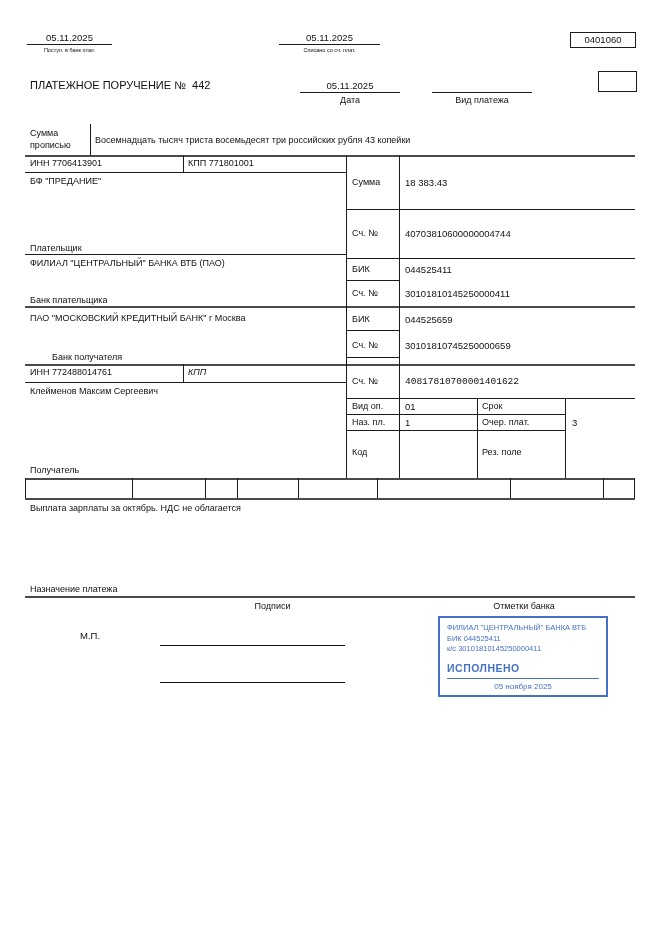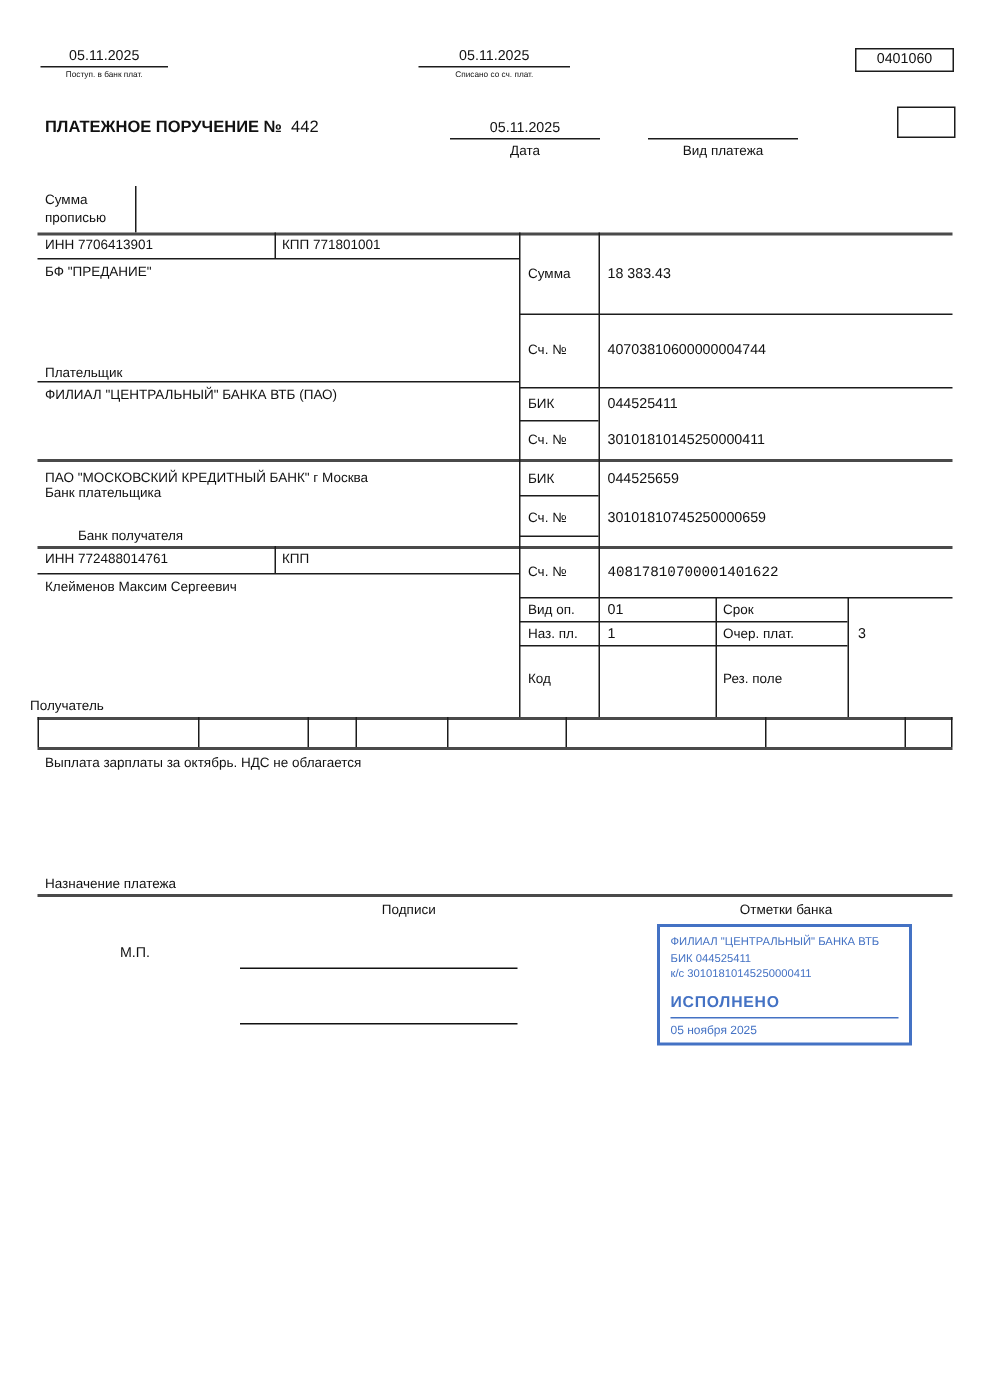--- a/index.html
+++ b/index.html
@@ -2,33 +2,33 @@
 <html style="--accent: #4472c4;"><head>
 <meta charset="utf-8">
 <style>
   html,body{margin:0;padding:0;background:#fff;}
   #page{position:relative;width:660px;height:933px;background:#fff;overflow:hidden;
         font-family:"Liberation Sans",sans-serif;color:#111;}
   .t{position:absolute;font-size:9px;white-space:nowrap;line-height:11px;}
   .v{font-size:9.5px;}
   .sm{font-size:5.5px;line-height:6px;}
   .c{text-align:center;}
-  .b{font-weight:bold;margin-top:16px;}
+  .b{font-weight:normal;margin-top:16px;}
   .hl{position:absolute;height:0;border-top:1px solid #1c1c1c;}
   .hl2{position:absolute;height:0;border-top:2px solid #4a4a4a;}
   .vl{position:absolute;width:0;border-left:1px solid #1c1c1c;}
   .ubox{position:absolute;border-bottom:1.5px solid #1c1c1c;text-align:center;
         font-size:9.5px;line-height:13px;height:13px;}
   .wrap{white-space:normal;}
   #stamp{position:absolute;left:438px;top:616px;width:152px;height:67px;
          border:2px solid var(--accent,#4472c4);color:var(--accent,#4472c4);
          padding:5px 7px;font-size:7.5px;line-height:10.5px;}
   #stamp .big{font-weight:bold;font-size:10.5px;letter-spacing:.5px;margin-top:8px;}
   #stamp .sep{border-top:1px solid var(--accent,#4472c4);margin-top:5px;}
-  #stamp .dt{margin-top:3px;font-size:8px;}
+  #stamp .dt{margin-top:3px;font-size:8px;text-align:center;}
   .sig{position:absolute;border-top:1.5px solid #111;width:185px;left:160px;}
 </style>
 </head>
 <body>
 
 <div id="page">
 
   <div class="ubox" style="left:27px;top:31px;width:85px;">05.11.2025</div>
   <div class="t sm c" style="left:27px;top:47px;width:85px;">Поступ. в банк плат.</div>
   <div class="ubox" style="left:279px;top:31px;width:101px;">05.11.2025</div>
@@ -40,44 +40,45 @@
     <span style="margin-left:3px;">442</span>
   </div>
   <div class="ubox" style="left:300px;top:79px;width:100px;">05.11.2025</div>
   <div class="t c" style="left:300px;top:95px;width:100px;">Дата</div>
   <div class="ubox" style="left:432px;top:79px;width:100px;"></div>
   <div class="t c" style="left:432px;top:95px;width:100px;">Вид платежа</div>
   <div style="position:absolute;left:598px;top:71px;width:37px;height:19px;border:1.5px solid #1c1c1c;"></div>
 
   <div class="t wrap" style="left:30px;top:127px;width:50px;line-height:12px;">Сумма прописью</div>
   <div class="vl" style="left:90px;top:124px;height:31px;"></div>
+  <div class="t" style="left:95px;top:135px;">Восемнадцать тысяч триста восемьдесят три российских рубля 43 копейки</div>
   <div class="hl2" style="left:25px;top:155px;width:610px;"></div>
 
   <div class="t" style="left:30px;top:158px;">ИНН 7706413901</div>
   <div class="t" style="left:188px;top:158px;">КПП 771801001</div>
   <div class="vl" style="left:183px;top:155px;height:17px;"></div>
   <div class="hl" style="left:25px;top:172px;width:321px;"></div>
 
   <div class="t" style="left:30px;top:176px;">БФ "ПРЕДАНИЕ"</div>
   <div class="t" style="left:30px;top:243px;">Плательщик</div>
   <div class="hl" style="left:25px;top:254px;width:321px;"></div>
   <div class="t" style="left:30px;top:258px;">ФИЛИАЛ "ЦЕНТРАЛЬНЫЙ" БАНКА ВТБ (ПАО)</div>
-  <div class="t" style="left:30px;top:295px;margin-top:28px;">Банк плательщика</div>
+  <div class="t" style="left:30px;top:295px;">Банк плательщика</div>
   <div class="hl2" style="left:25px;top:306px;width:610px;"></div>
 
   <div class="t" style="left:30px;top:313px;">ПАО "МОСКОВСКИЙ КРЕДИТНЫЙ БАНК" г Москва</div>
   <div class="t" style="left:30px;top:352px;padding-left:22px;">Банк получателя</div>
   <div class="hl2" style="left:25px;top:364px;width:610px;"></div>
 
   <div class="t" style="left:30px;top:367px;">ИНН 772488014761</div>
-  <div class="t" style="left:188px;top:367px;">КПП</div>
+  <div class="t" style="left:188px;top:367px;font-style:italic;">КПП</div>
   <div class="vl" style="left:183px;top:364px;height:18px;"></div>
   <div class="hl" style="left:25px;top:382px;width:321px;"></div>
   <div class="t" style="left:30px;top:386px;">Клейменов Максим Сергеевич</div>
-  <div class="t" style="left:20px;top:465px;">Получатель</div>
+  <div class="t" style="left:30px;top:465px;">Получатель</div>
   <div class="hl2" style="left:25px;top:478px;width:610px;"></div>
 
   <div class="vl" style="left:346px;top:155px;height:323px;"></div>
   <div class="vl" style="left:399px;top:155px;height:323px;"></div>
 
   <div class="t" style="left:352px;top:177px;">Сумма</div>
   <div class="t v" style="left:405px;top:177px;">18 383.43</div>
   <div class="hl" style="left:346px;top:209px;width:289px;"></div>
 
   <div class="t" style="left:352px;top:228px;">Сч. №</div>

